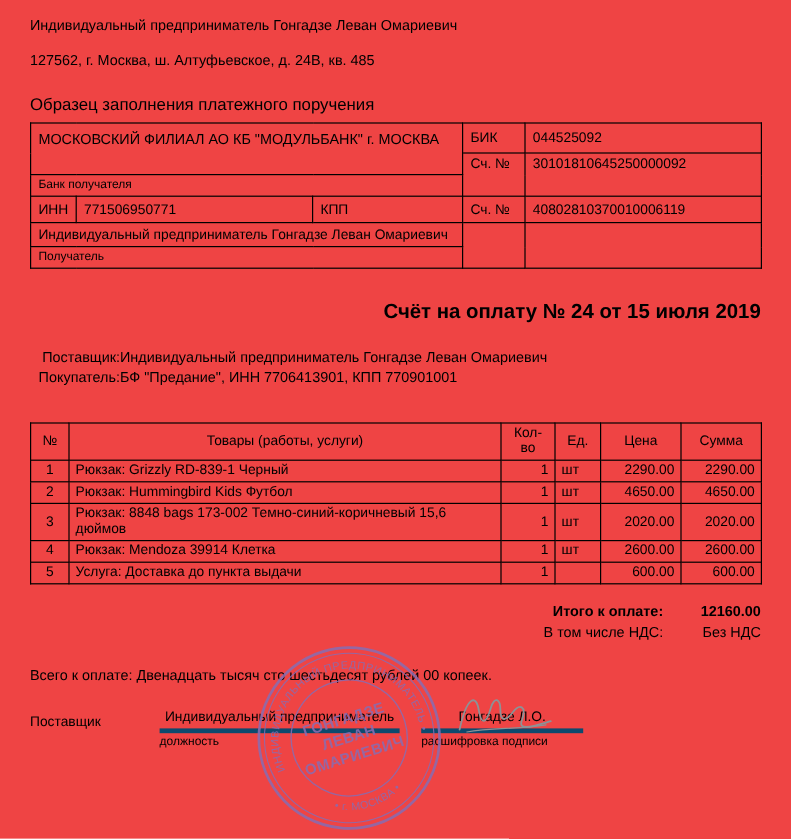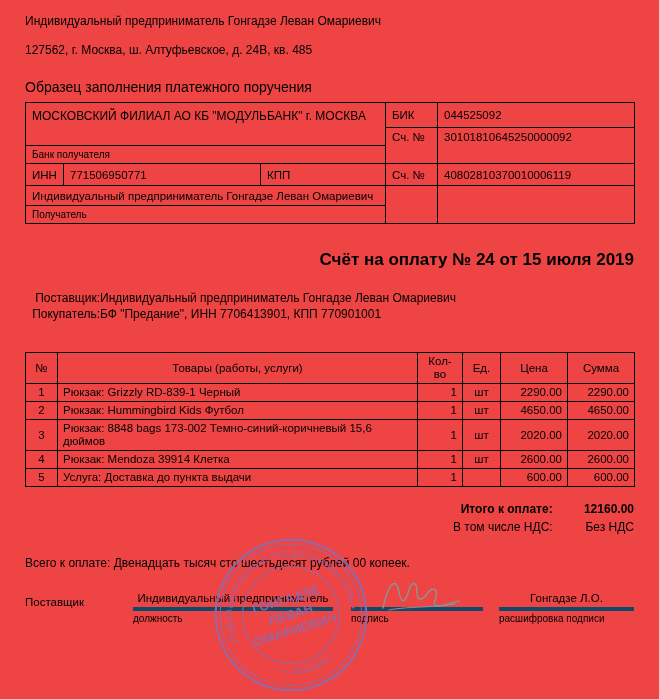--- a/index.html
+++ b/index.html
@@ -28,21 +28,21 @@
   .parties { margin-top:20px; font-size:12px; }
   .party-row { display:flex; line-height:16px;text-align:right; }
   .party-label { width:75px; }
 
   table.items { border-collapse:collapse; width:609px; table-layout:fixed; margin-top:30px; }
   table.items th, table.items td { border:1px solid #000; font-size:11.5px; font-weight:normal; padding:2px 5px; line-height:13px; }
   table.items th { text-align:center; height:20px; }
   table.items td.c-num { text-align:center; }
   table.items td.c-name { text-align:left; }
   table.items td.c-qty { text-align:right; }
-  table.items td.c-unit { text-align:center; }
+  table.items td.c-unit { text-align:left; }
   table.items td.c-price, table.items td.c-sum { text-align:right; }
   table.items tbody tr { height:18px; }
 
   .totals { width:609px; text-align:right; margin-top:13px; font-size:12px; line-height:18px; }
   .totals .tval { display:inline-block; width:78px; text-align:right; }
   .totals .bold { font-weight:bold; }
 
   .amount-words { font-size:12px; margin-top:20px; }
 
   .sign-row { position:absolute; left:25px; top:592px; width:609px; display:flex; align-items:flex-end; }
@@ -193,24 +193,20 @@
     </div>
   </div>
 
   <div class="amount-words">Всего к оплате: Двенадцать тысяч сто шестьдесят рублей 00 копеек.</div>
 
   <div class="sign-row">
     <div class="supplier-label">Поставщик</div>
     <div class="sig-block pos-block">
       <div class="over">Индивидуальный предприниматель</div>
       <div class="cap">должность</div>
-    </div>
-    <div class="sig-block sign-block">
-      <div class="over"></div>
-      <div class="cap">подпись</div>
     </div>
     <div class="sig-block name-block">
       <div class="over">Гонгадзе Л.О.</div>
       <div class="cap">расшифровка подписи</div>
     </div>
   </div>
 
   <div class="signature">
     <svg width="90" height="50" viewBox="0 0 90 50">
       <path d="M8,38 C14,10 22,8 24,22 C26,34 30,34 34,20 C37,10 42,12 42,22 C42,30 46,32 52,24 C58,16 64,18 60,30 C56,40 70,35 84,31" stroke="#8d9296" stroke-width="1.5" fill="none" stroke-linecap="round"></path>

